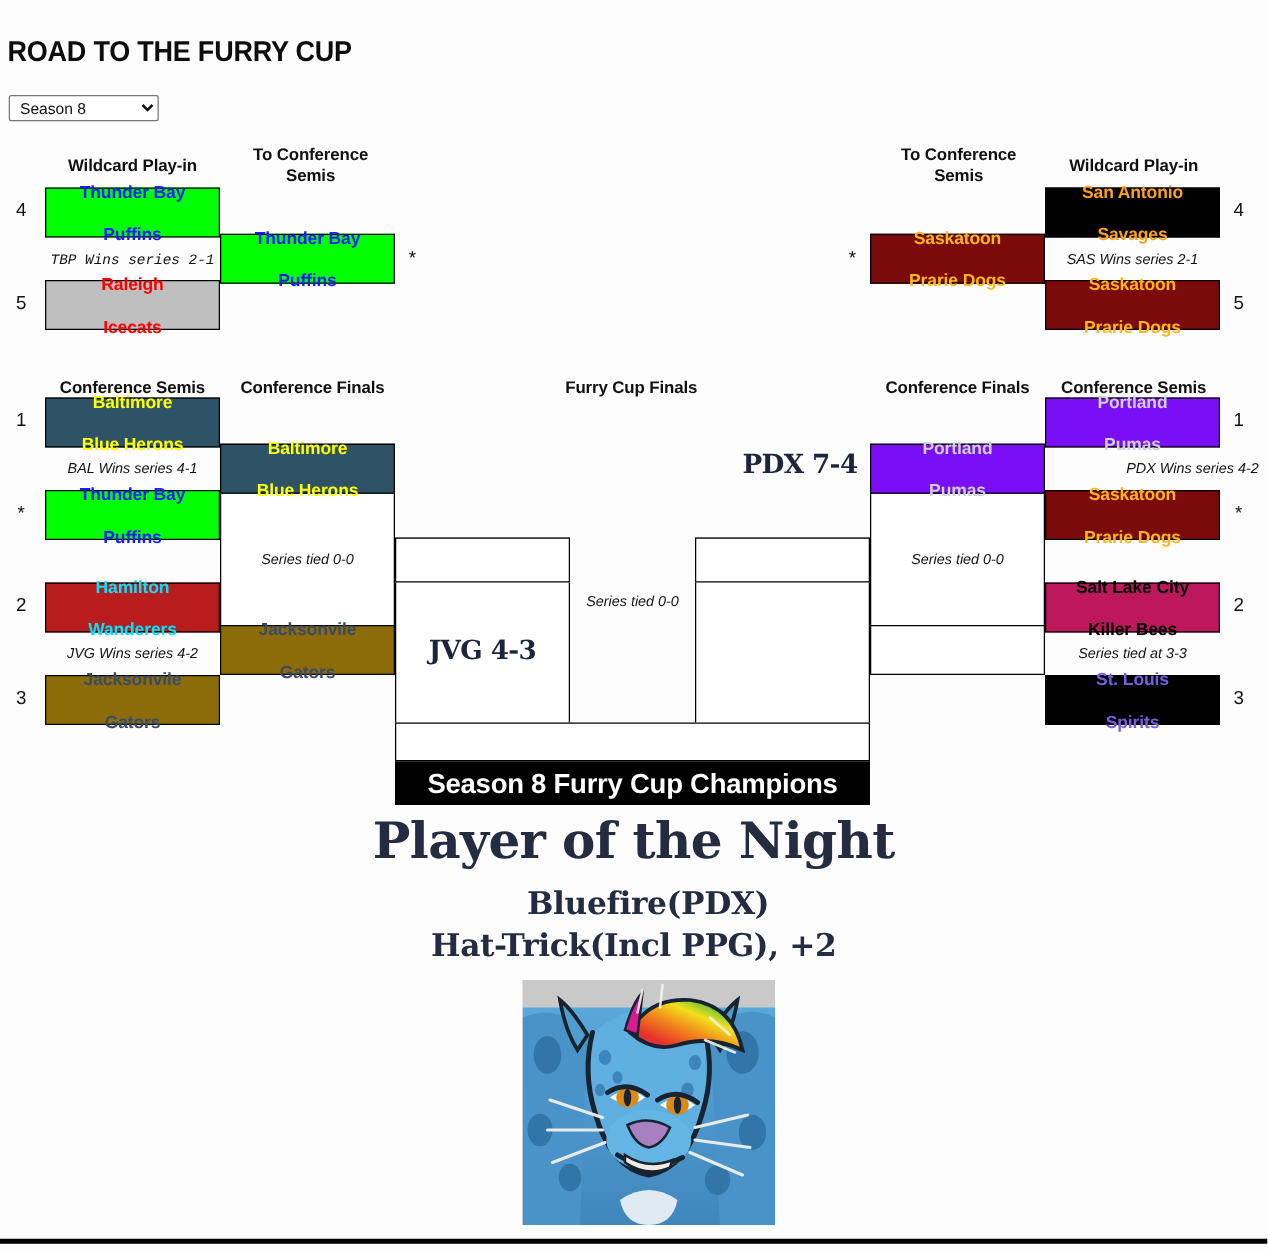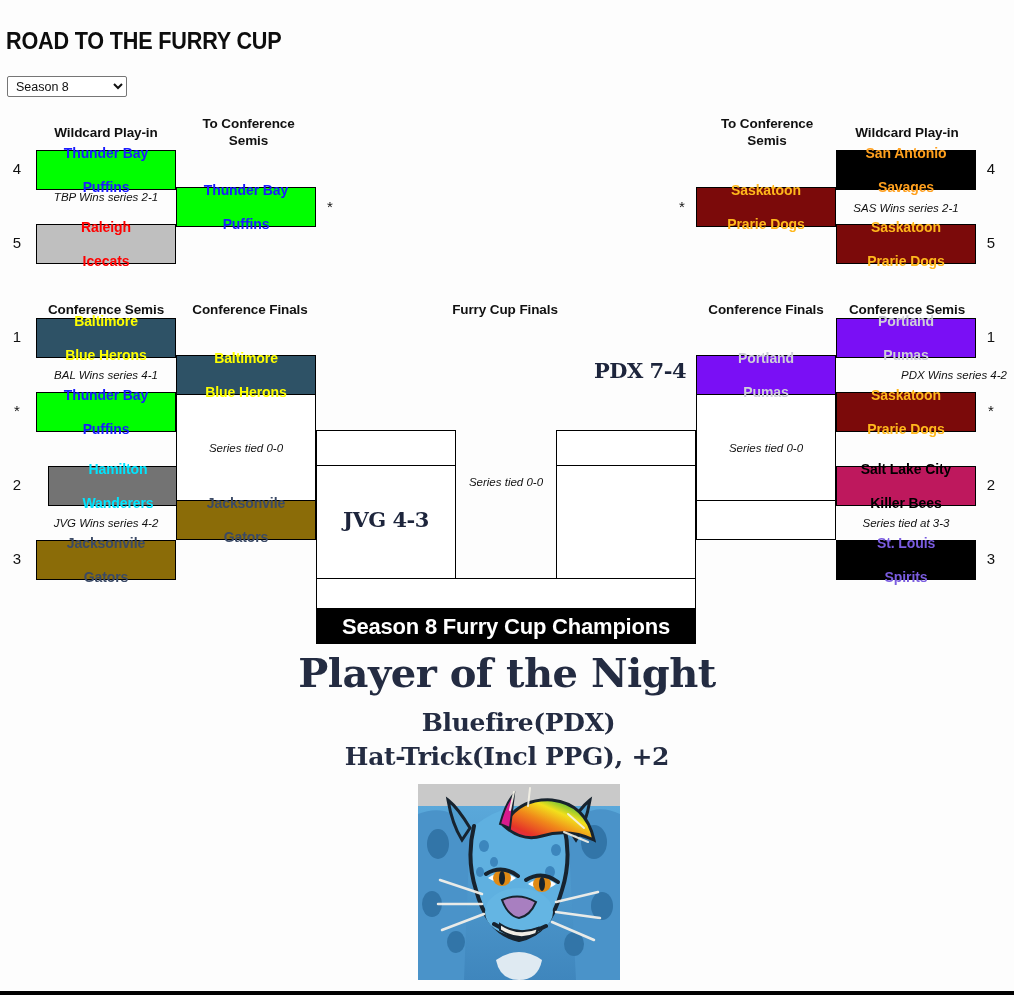--- a/index.html
+++ b/index.html
@@ -165,21 +165,21 @@
   <div class="caption" style="left:430px;top:301px;width:150px;">Furry Cup Finals</div>
   <div class="caption" style="left:696px;top:301px;width:140px;">Conference Finals</div>
   <div class="caption" style="left:836px;top:301px;width:142px;">Conference Semis</div>
 
   <div class="seed" style="left:8px;top:160px;width:18px;">4</div>
   <div class="team" style="left:36px;top:150px;width:140px;height:40px;background:#00ff00;color:#1a1aff;">
     <span><span>Thunder Bay</span><br>
           <span>Puffins</span></span>
   </div>
 
-  <div class="note" style="left:36px;top:179px;width:140px;height:36px;">TBP Wins series 2-1</div>
+  <div class="note" style="left:36px;top:190px;width:140px;height:36px;font-family:Liberation Mono, monospace;">TBP Wins series 2-1</div>
 
   <div class="seed" style="left:8px;top:234px;width:18px;">5</div>
   <div class="team" style="left:36px;top:224px;width:140px;height:40px;background:#bfbfbf;color:#ff0000;">
     <span><span>Raleigh</span><br>
           <span>Icecats</span></span>
   </div>
 
   <div class="team" style="left:176px;top:187px;width:140px;height:40px;background:#00ff00;color:#1a1aff;">
     <span><span>Thunder Bay</span><br>
           <span>Puffins</span></span>
@@ -214,21 +214,21 @@
 
   <div class="note" style="left:36px;top:358px;width:140px;height:34px;">BAL Wins series 4-1</div>
 
   <div class="star" style="left:8px;top:402px;width:18px;">*</div>
   <div class="team" style="left:36px;top:392px;width:140px;height:40px;background:#00ff00;color:#1a1aff;">
     <span><span>Thunder Bay</span><br>
           <span>Puffins</span></span>
   </div>
 
   <div class="seed" style="left:8px;top:476px;width:18px;">2</div>
-  <div class="team" style="left:36px;top:466px;width:140px;height:40px;background:#737373;color:#00e5ff;margin-left:12px;">
+  <div class="team" style="left:36px;top:466px;width:140px;height:40px;background:#b91c1c;color:#00e5ff;">
     <span><span>Hamilton</span><br>
           <span>Wanderers</span></span>
   </div>
 
   <div class="note" style="left:36px;top:506px;width:140px;height:34px;">JVG Wins series 4-2</div>
 
   <div class="seed" style="left:8px;top:550px;width:18px;">3</div>
   <div class="team" style="left:36px;top:540px;width:140px;height:40px;background:#8b6c08;color:#3b4a66;">
     <span><span>Jacksonvile</span><br>
           <span>Gators</span></span>

